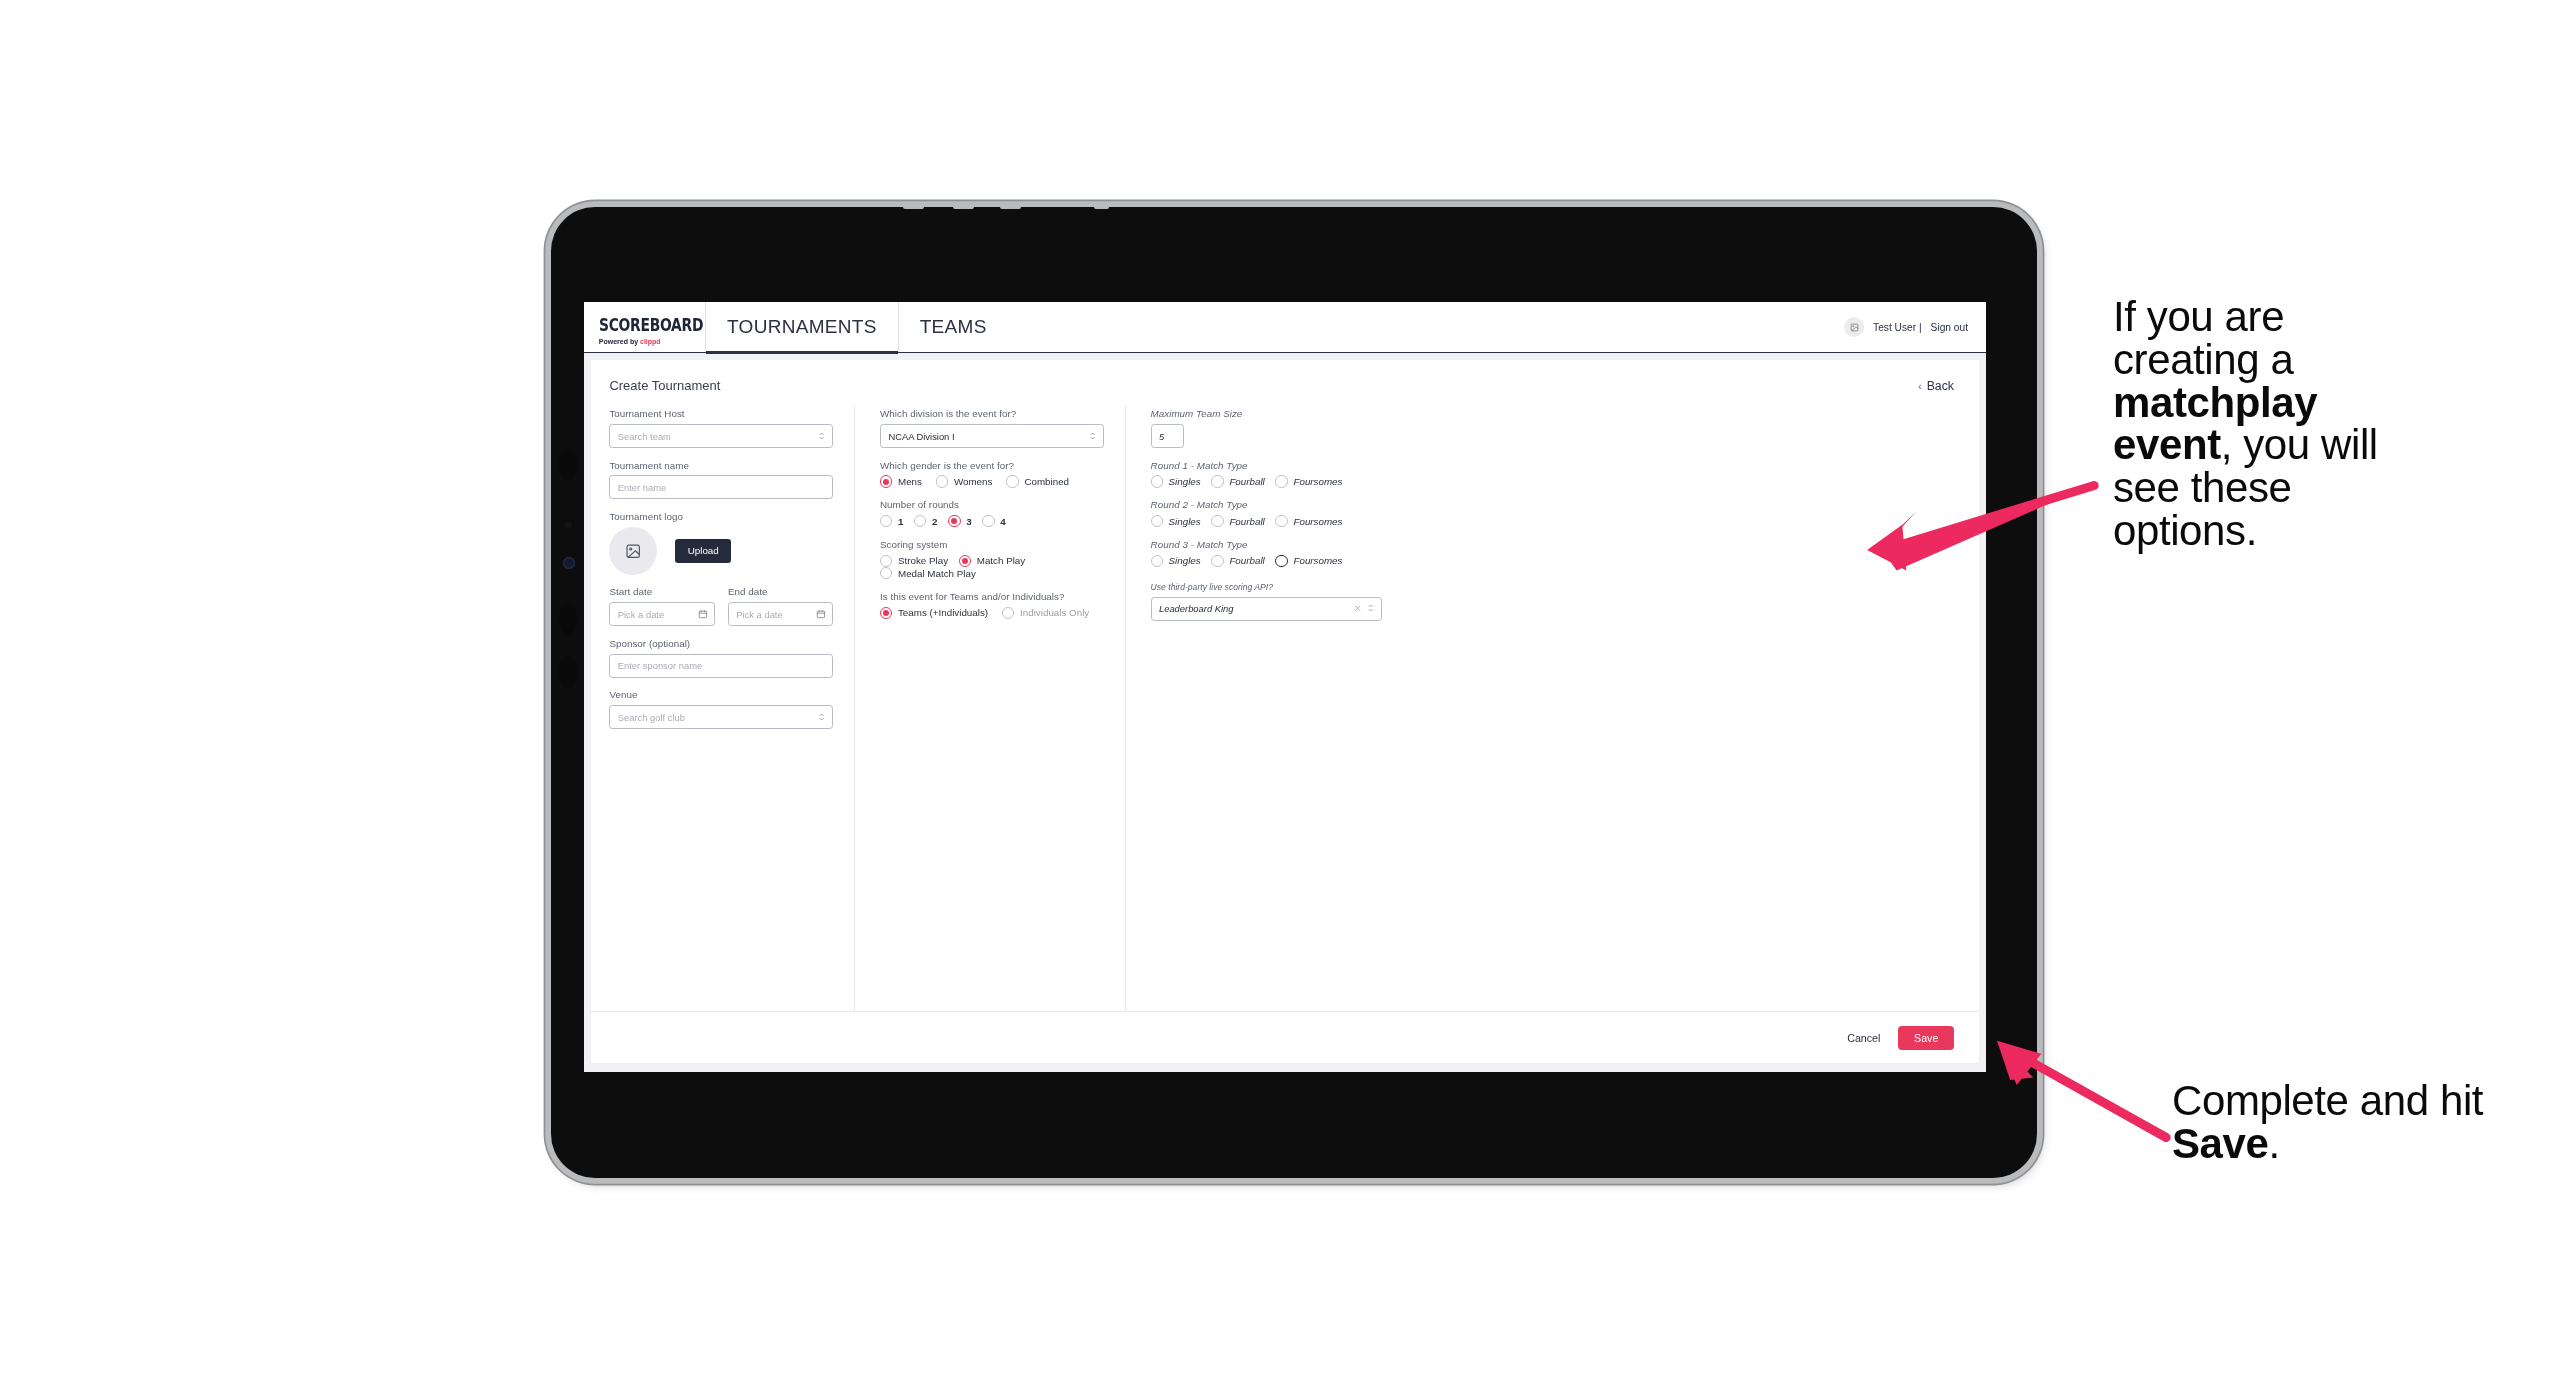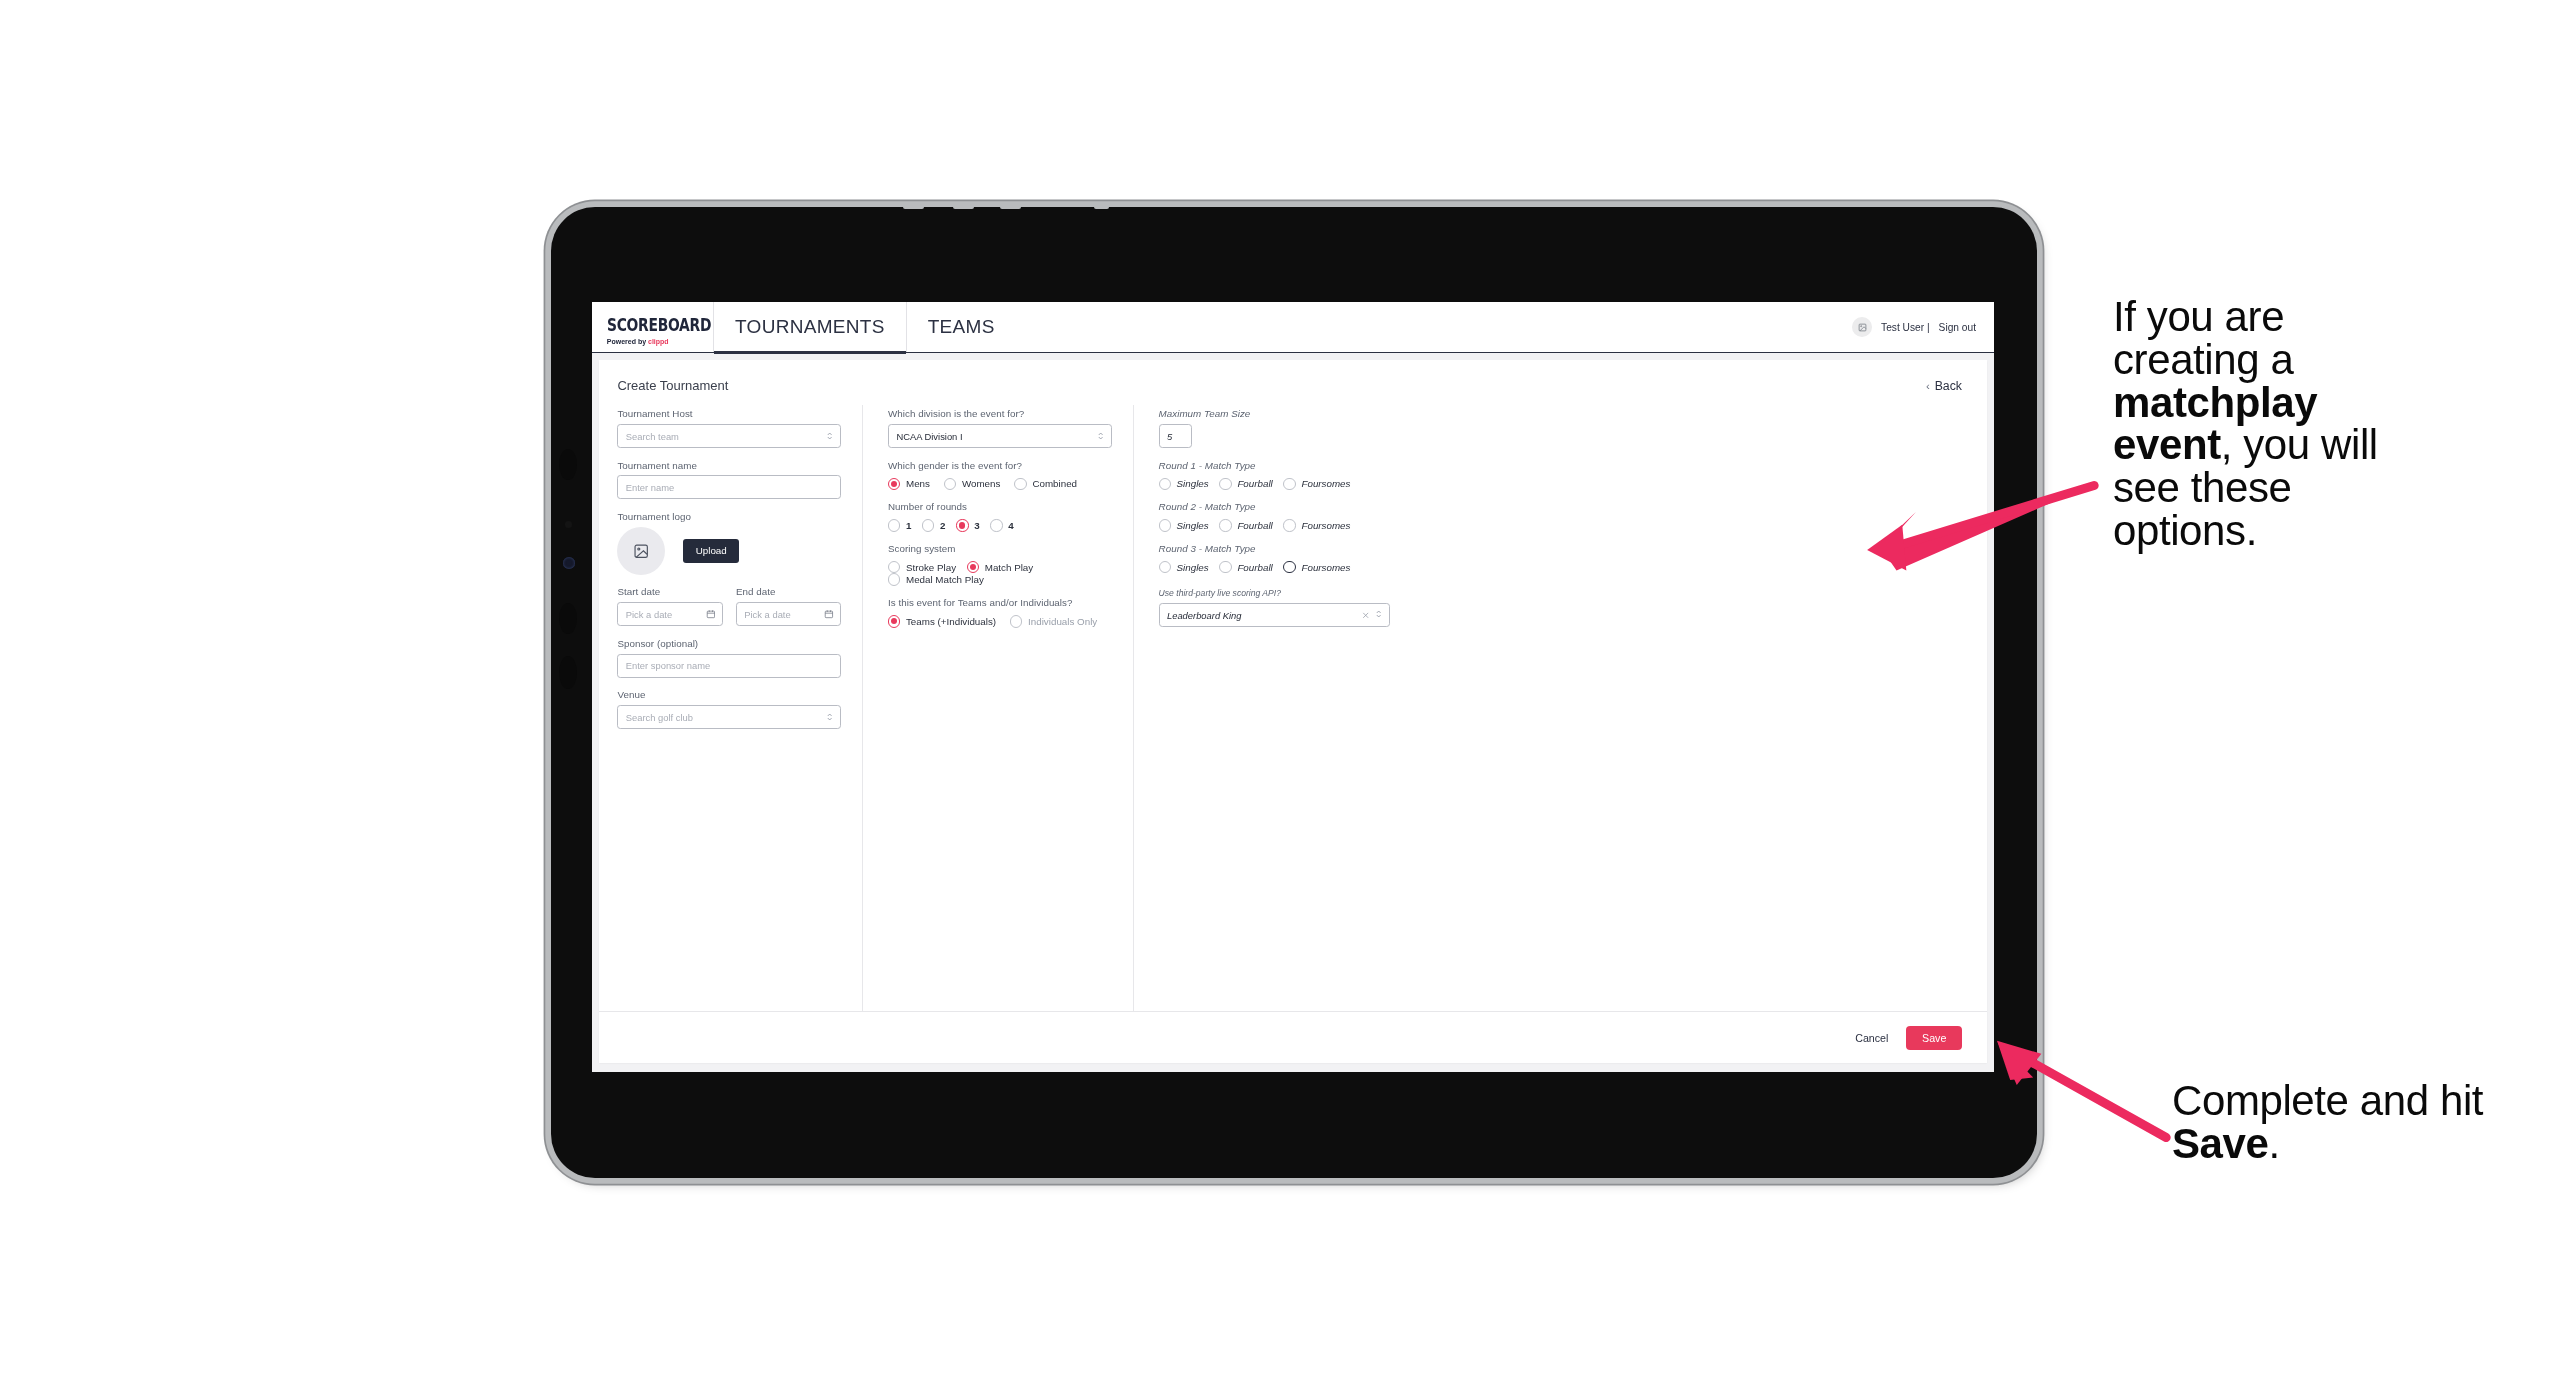--- a/index.html
+++ b/index.html
@@ -38,21 +38,21 @@
     background: #b9bbbd; border-radius: 2.5px;
   }
   #top-speaker-a { left: 352px; }
   #top-speaker-b { left: 402px; }
   #top-speaker-c { left: 449px; }
   #top-speaker-d { left: 543px; width: 14.8px; }
 
   
   #app-screen {
     position: absolute;
-    left: 41px; top: 95px;
+    left: 33px; top: 95px;
     width: 1402px; height: 770px;
     background: #f2f2f4;
     overflow: hidden;
   }
 
   
   #app-navbar {
     height: 51px;
     background: #ffffff;
     display: flex;
@@ -181,21 +181,21 @@
     border-radius: 3px;
     padding: 6.6px 12.3px;
     font-size: 9.8px;
     cursor: pointer;
   }
 
   #date-row { display: flex; gap: 13px; justify-content: flex-end; }
   #date-row > div { flex: 1; }
 
   
-  .radio-row { display: flex; align-items: center; gap: 0; margin-top: 7px; flex-wrap: wrap; }
+  .radio-row { display: flex; align-items: center; gap: 0; margin-top: 0; flex-wrap: wrap; }
   .radio-opt {
     display: flex; align-items: center; gap: 5.7px;
     margin-right: 14px; cursor: pointer;
   }
   .radio-opt.tight { margin-right: 10.7px; }
   .radio-dot {
     width: 12.3px; height: 12.3px; border-radius: 50%;
     border: 1.2px solid #c0c3ca; background: #fff;
     flex-shrink: 0;
     display: flex; align-items: center; justify-content: center;

